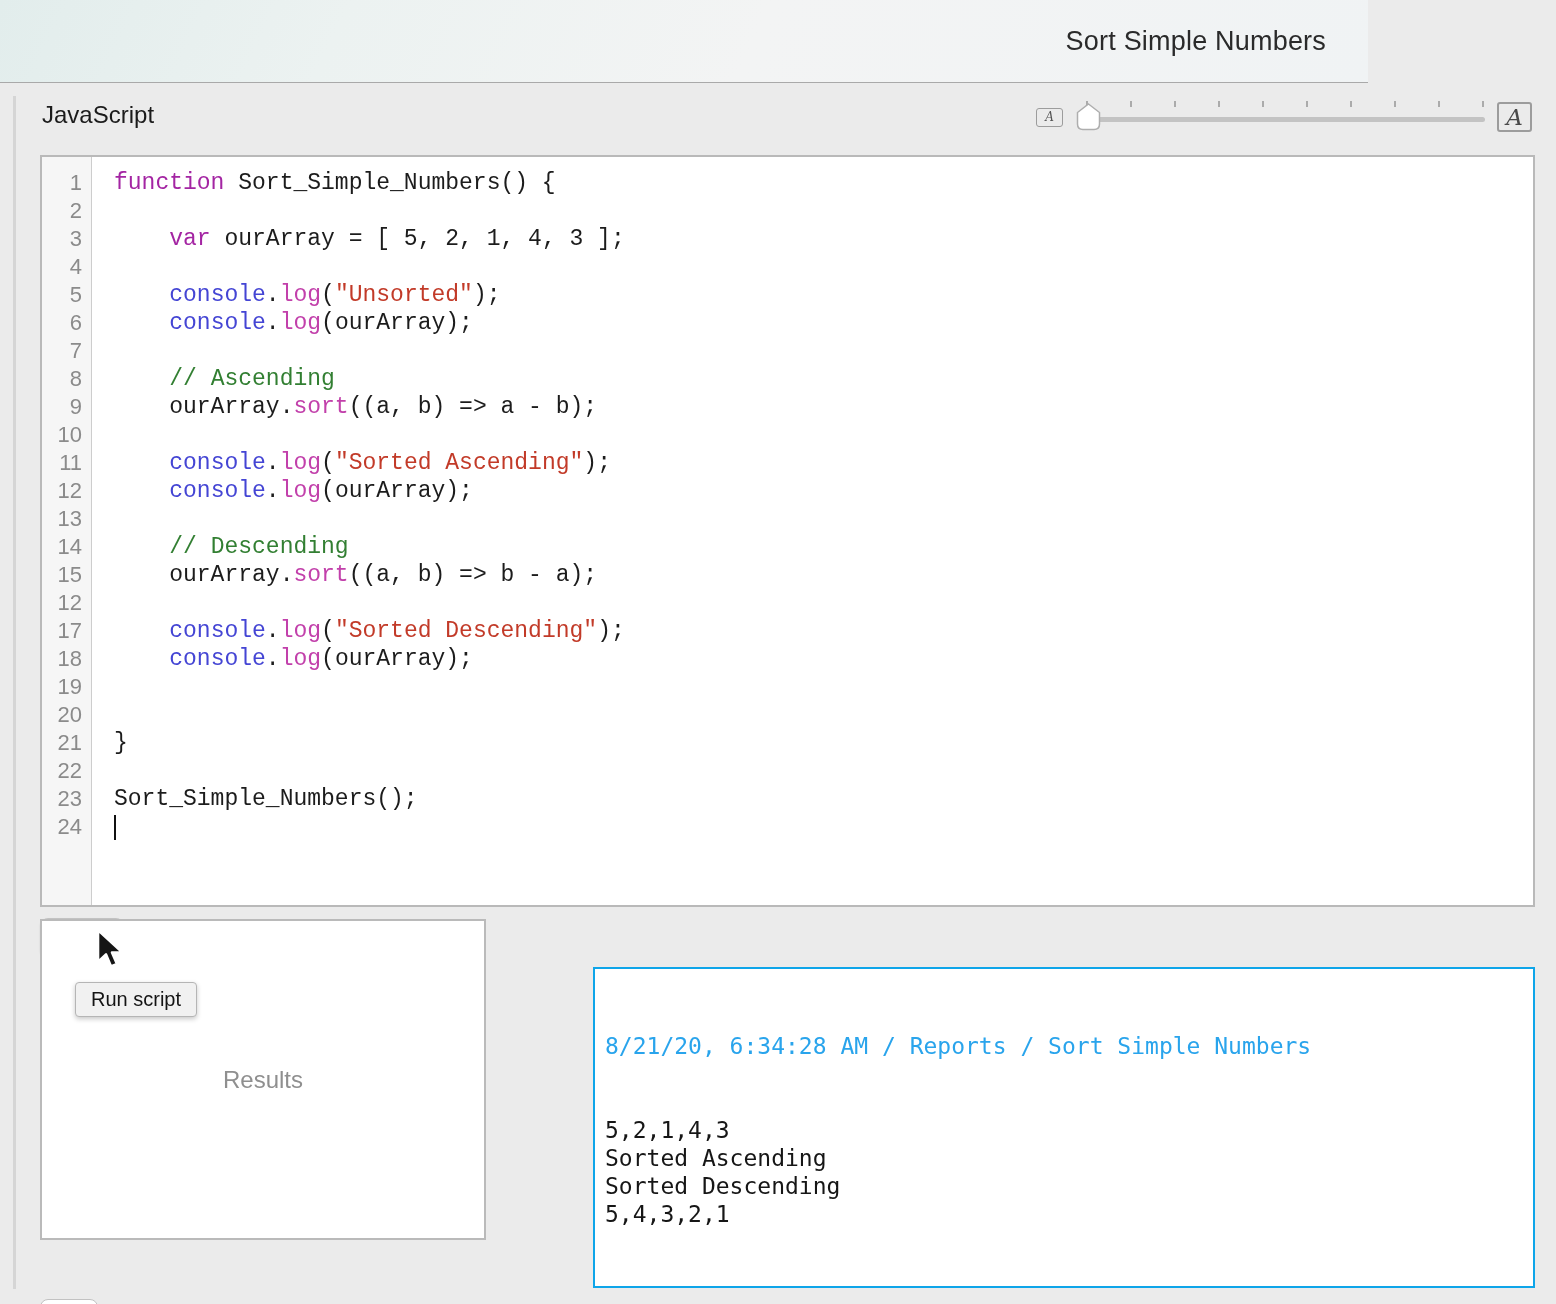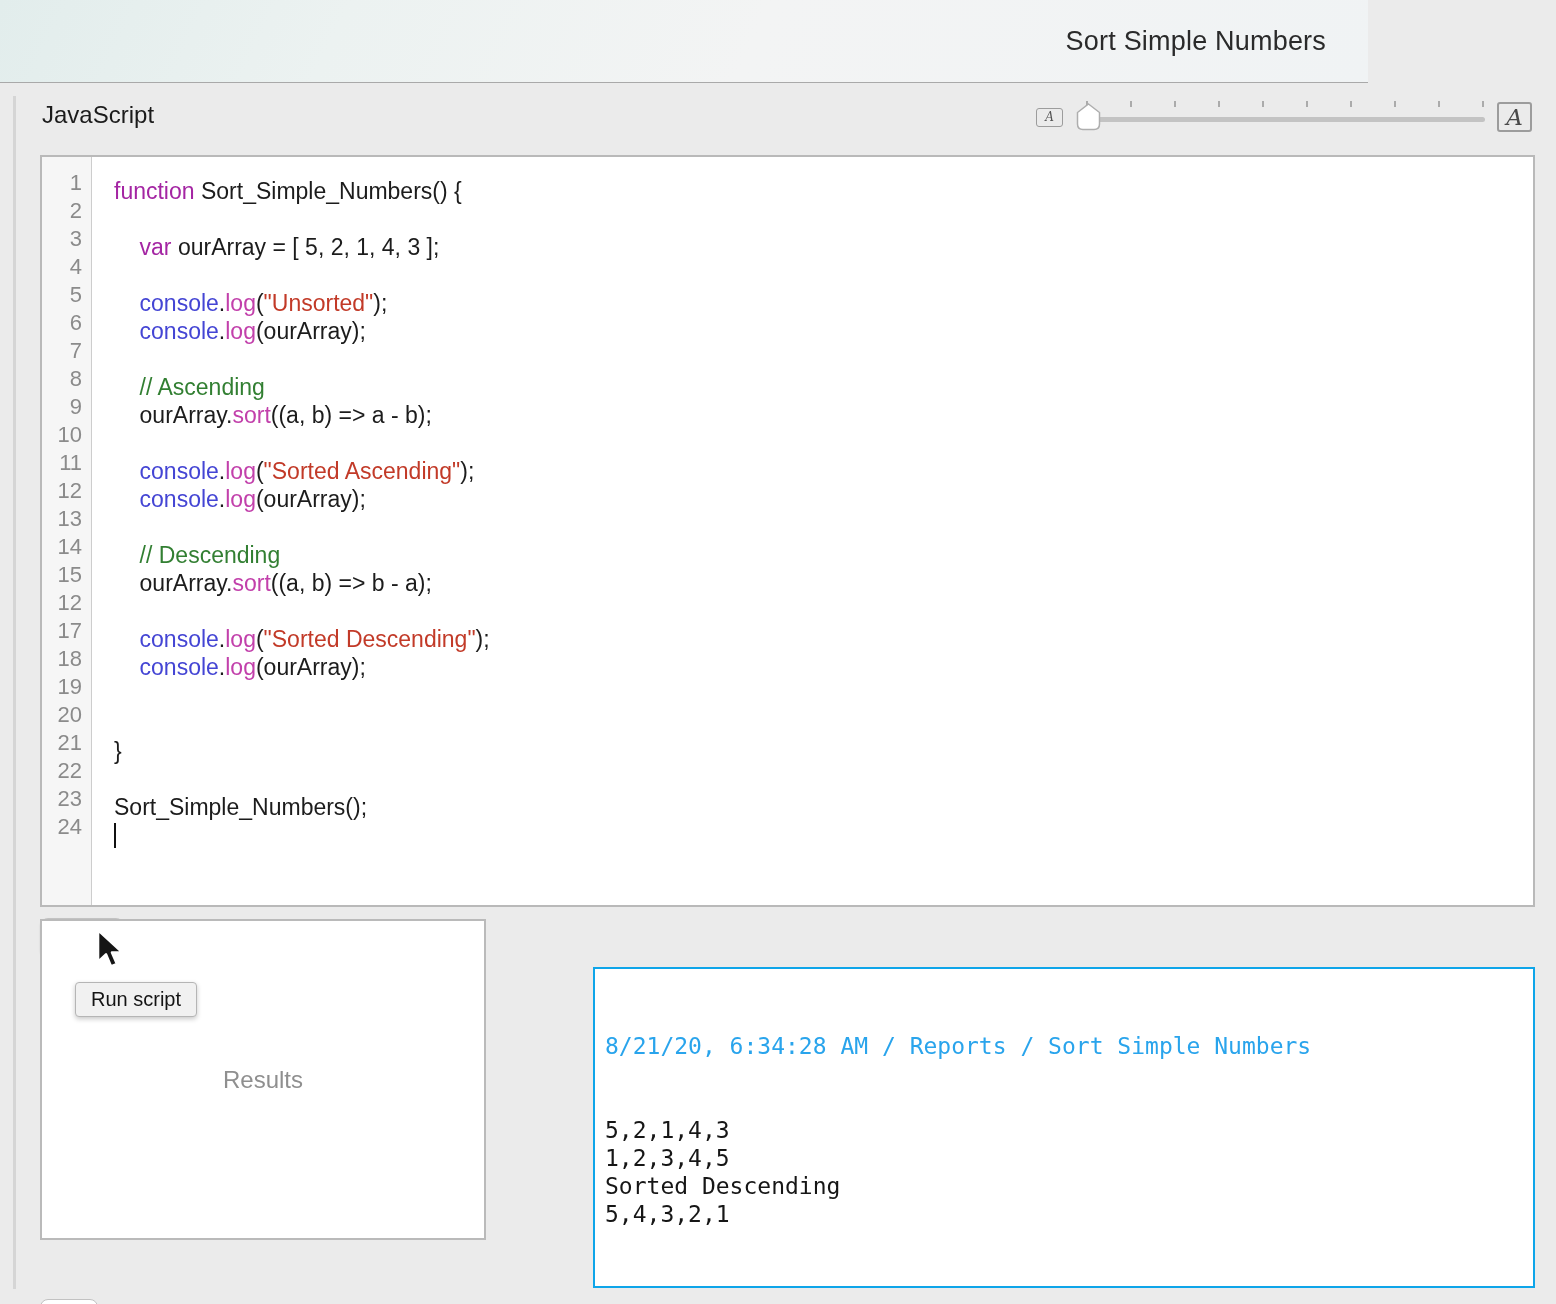--- a/index.html
+++ b/index.html
@@ -63,22 +63,22 @@
     position:absolute; left:40px; top:155px; width:1495px; height:752px;
     background:#fff; border:2px solid #b9b9b9;
     display:flex; overflow:hidden;
   }
   .gutter {
     width:50px; background:#f6f6f6; border-right:1px solid #cdcdcd;
     padding:12px 9px 0 0; text-align:right;
     font-size:22px; color:#8b8b8b; line-height:28px; flex:none;
   }
   .code-area {
-    flex:1; padding:20px 0 0 22px;
-    font-family:Liberation Sans, sans-serif;
+    flex:1; padding:12px 0 0 22px;
+    font-family:Liberation Mono, monospace;
     font-size:23px; line-height:28px; white-space:pre; color:#1c1c1c;
   }
   .code-line { height:28px; }
   .c-kw  { color:#a425a3; }
   .c-obj { color:#4445d4; }
   .c-fn  { color:#c240ab; }
   .c-str { color:#c23a28; }
   .c-cm  { color:#327f32; }
   .c-pl  { color:#1c1c1c; }
   .c-caret {
@@ -212,16 +212,16 @@
 <div class="tooltip">
   <span>Run script</span>
 </div>
 
 <div class="results-panel">
   <span class="results-placeholder">Results</span>
 </div>
 
 <div class="output-panel">
   <div class="output-line output-header">8/21/20, 6:34:28 AM / Reports / Sort Simple Numbers</div>
-  <div id="output-body"><div class="output-line">5,2,1,4,3</div><div class="output-line">1,2,3,4,5</div><div class="output-line">Sorted Descending</div><div class="output-line">5,4,3,2,1</div></div>
+  <div id="output-body"><div class="output-line">5,2,1,4,3</div><div class="output-line">Sorted Ascending</div><div class="output-line">Sorted Descending</div><div class="output-line">5,4,3,2,1</div></div>
 </div>
 
 <div class="partial-button"></div>
 
 </body></html>

